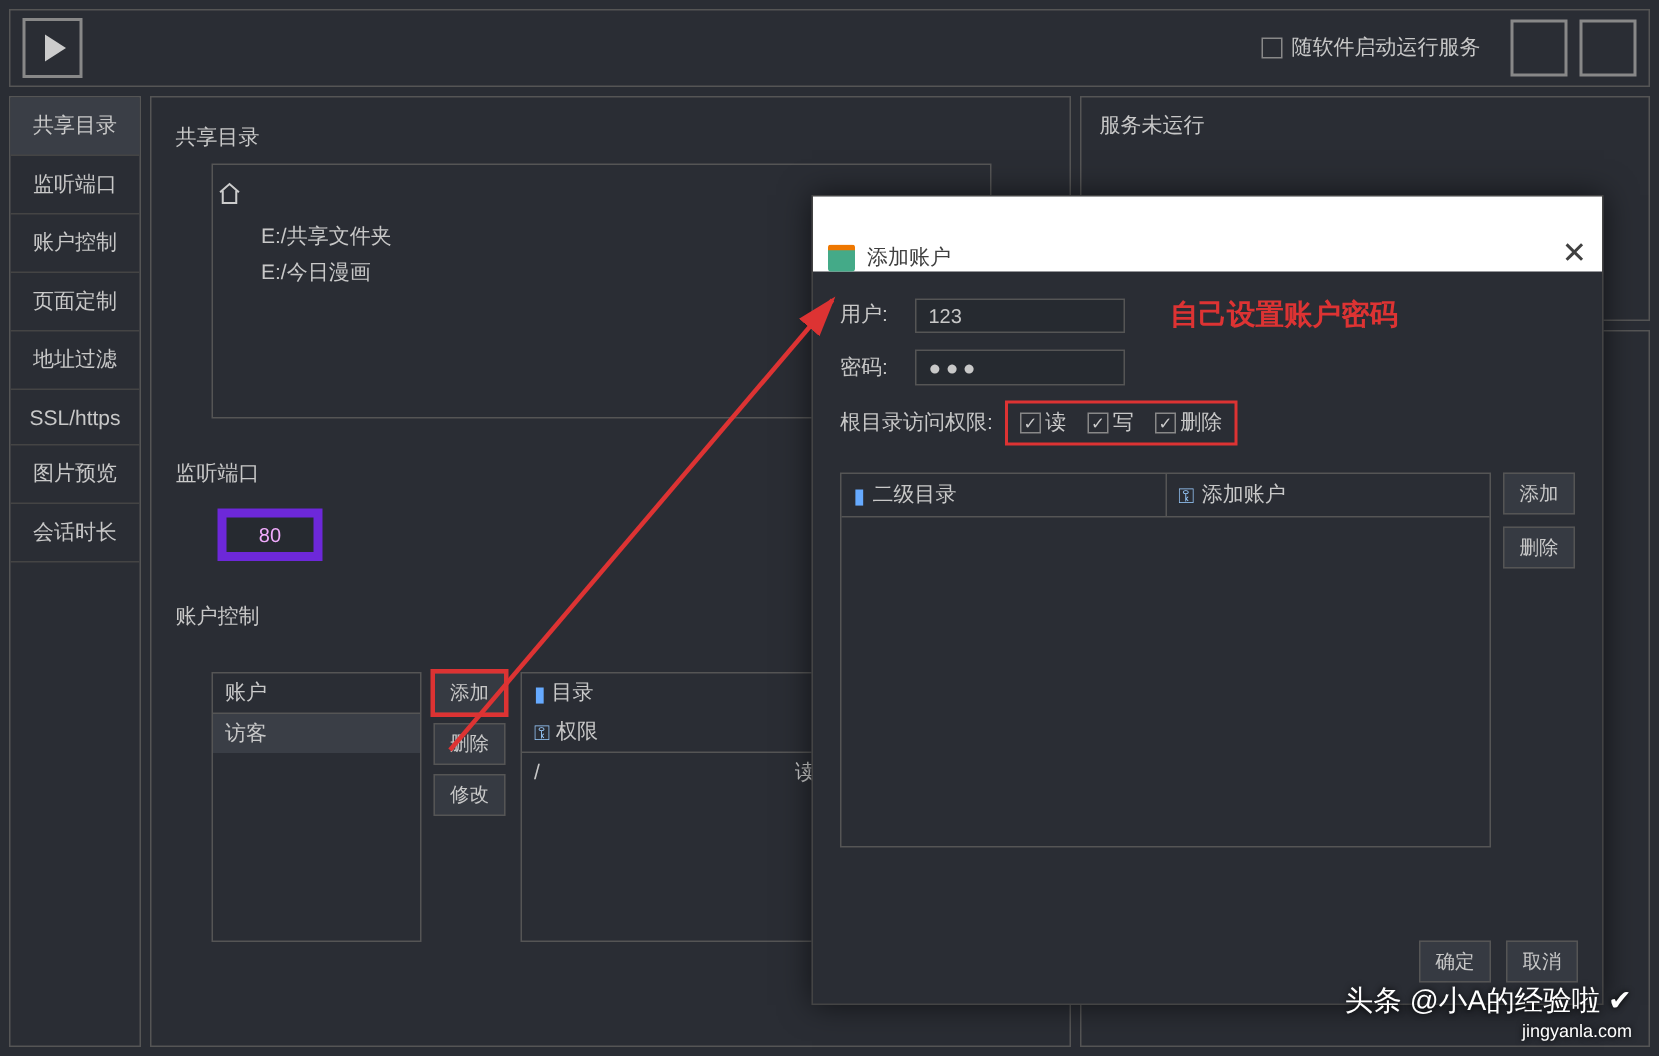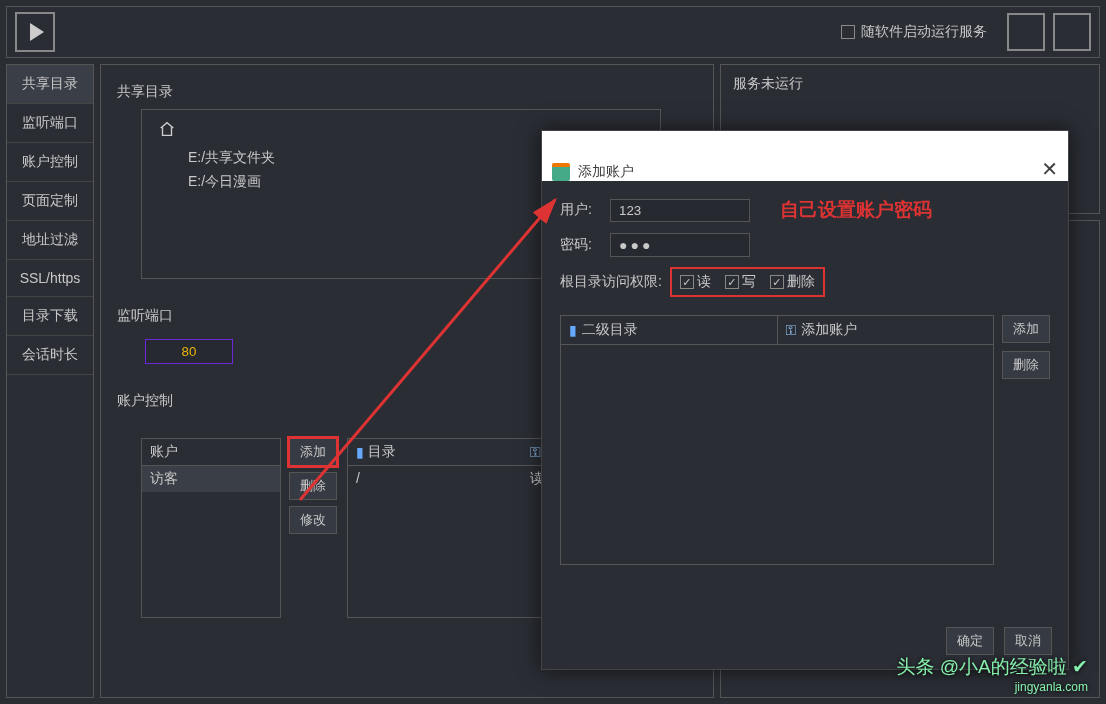--- a/index.html
+++ b/index.html
@@ -65,47 +65,47 @@
   .right-pane {
     border: 1px solid #555; padding: 10px 12px;
     height: 150px;
   }
   .right-pane2 {
     border: 1px solid #555; flex: 1;
   }
   .section-label { margin: 6px 0 8px 0; }
   .tree-box {
     border: 1px solid #555; height: 170px; margin-left: 24px;
-    padding: 10px 16px; width: 520px;
+    padding: 10px 2px; width: 520px;
   }
   .tree-home { margin-bottom: 4px; }
   .tree-item { margin-left: 30px; line-height: 24px; }
   .port-section { margin-top: 28px; }
   .port-input {
-    background: #262a30; border: 1px solid #6d28d9; color: #eab308;
-    padding: 4px 8px; width: 88px; margin-left: 28px; margin-top: 6px;
+    background: #262a30; border: 6px solid #6d28d9; color: #f0abfc;
+    padding: 4px 8px; width: 70px; margin-left: 28px; margin-top: 6px;
     text-align: center;
   }
   .account-section { margin-top: 28px; display: flex; align-items: flex-start;}
   .account-list {
     border: 1px solid #555; width: 140px; height: 180px;
     margin-right: 8px;
   }
   .account-list-header { padding: 4px 8px; border-bottom: 1px solid #555;}
   .account-list-item { padding: 4px 8px; background: #3a3e46;}
   .btn-stack { display: flex; flex-direction: column; gap: 6px; margin-right: 10px;}
   .btn {
     background: #363a42; border: 1px solid #555; padding: 4px 10px;
     color: #c8c8c8; cursor: pointer; font-size: 13px;
   }
   .btn.highlight { outline: 3px solid #d33; outline-offset: -1px;}
   .dir-table {
     border: 1px solid #555; flex: 1; height: 180px;
   }
-  .dir-header { display: flex; border-bottom: 1px solid #555;}
+  .dir-header { display: flex; border-bottom: 1px solid #555; flex-direction: column;}
   .dir-col { flex: 1; padding: 4px 8px; display: flex; align-items: center; gap: 4px;}
   .dir-row { display: flex; }
   .dir-cell { flex: 1; padding: 4px 8px;}
   
   .modal {
     position: absolute; left: 541px; top: 130px;
     width: 528px; height: 540px;
     background: #2a2d34; border: 1px solid #444;
     box-shadow: 0 0 20px rgba(0,0,0,0.6);
     z-index: 10;
@@ -154,21 +154,21 @@
     position: absolute; right: 16px; bottom: 14px;
     display: flex; gap: 10px;
   }
   
   .arrow-svg {
     position: absolute; left: 110px; top: 150px; z-index: 20;
     pointer-events: none;
   }
   .watermark {
     position: absolute; right: 18px; bottom: 10px;
-    color: #86efac; font-size: 19px; text-align: right; z-index: 30;
+    color: #ffffff; font-size: 19px; text-align: right; z-index: 30;
     text-shadow: 0 0 4px #000;
   }
   .watermark .sub{font-size:12px; }
   .folder-icon{color:#6af;}
   .key-icon{color:#9cf;}
 </style>
 </head>
 <body>
 
 <div class="topbar">
@@ -193,21 +193,21 @@
 </div>
 
 <div class="main">
   <div class="sidebar">
     <div class="sidebar-item active">共享目录</div>
     <div class="sidebar-item">监听端口</div>
     <div class="sidebar-item">账户控制</div>
     <div class="sidebar-item">页面定制</div>
     <div class="sidebar-item">地址过滤</div>
     <div class="sidebar-item">SSL/https</div>
-    <div class="sidebar-item">目录下载</div>
+    <div class="sidebar-item">图片预览</div>
     <div class="sidebar-item">会话时长</div>
   </div>
 
   <div class="content">
     <div class="left-pane">
       <div class="section-label">共享目录</div>
       <div class="tree-box">
         <div class="tree-home">
           <svg width="18" height="18" viewBox="0 0 20 20" fill="none" stroke="#ccc" stroke-width="1.5">
             <path d="M3 9 L10 3 L17 9 M5 8 V17 H15 V8"></path>

